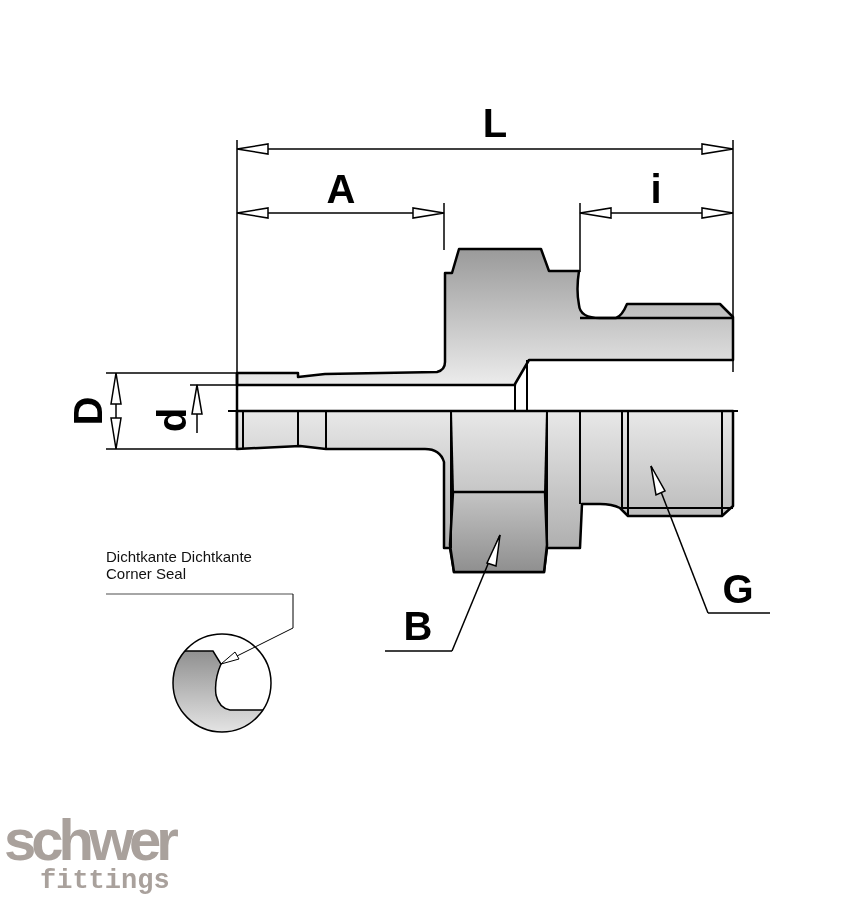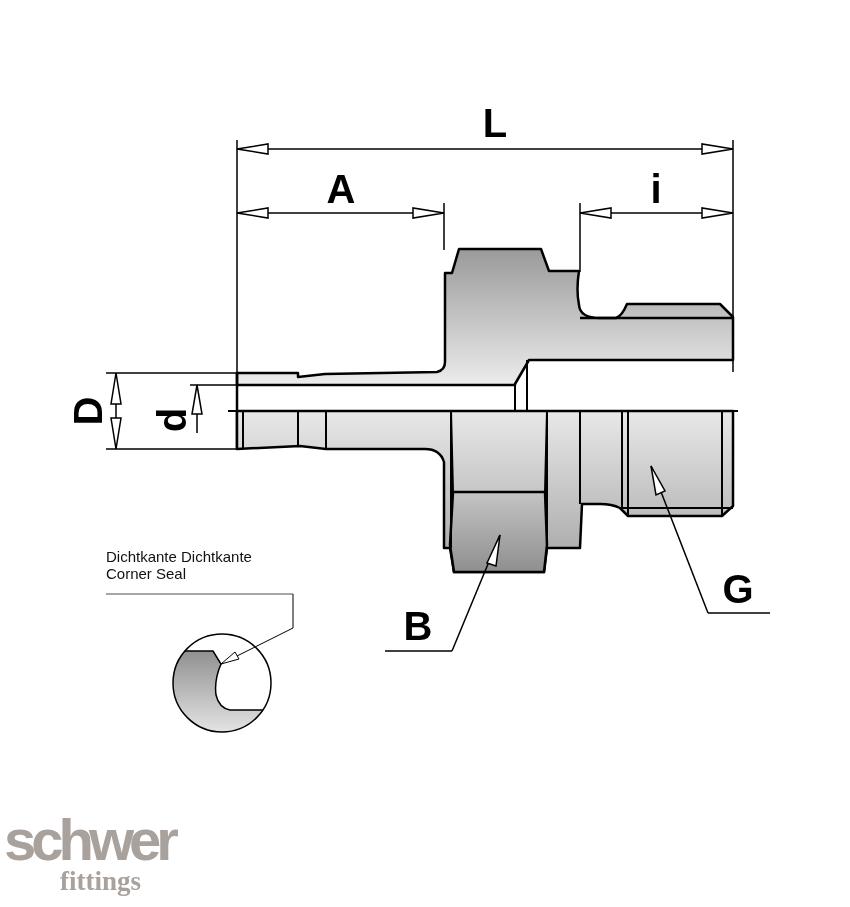--- a/index.html
+++ b/index.html
@@ -5,22 +5,22 @@
   html, body { margin: 0; padding: 0; background: #ffffff; }
   body { width: 850px; height: 907px; position: relative; overflow: hidden;
          font-family: "Liberation Sans", sans-serif; }
   svg.drawing { position: absolute; left: 0; top: 0; }
   .dim-label { font-family: "Liberation Sans", sans-serif; font-weight: bold; fill: #000; }
   .caption { position: absolute; left: 106px; top: 548px; font-size: 15px; line-height: 17px;
              color: #111; font-family: "Liberation Sans", sans-serif; }
   .logo { position: absolute; left: 4px; top: 814px; color: #a9a19c; }
   .logo-top { font-family: "Liberation Sans", sans-serif; font-weight: bold; font-size: 58px;
               letter-spacing: -5px; line-height: 52px; }
-  .logo-bottom { font-family: Liberation Serif, serif; font-weight: bold; font-size: 27px;
-                 margin-left: 56px; line-height: 30px; letter-spacing: 0px; }
+  .logo-bottom { font-family: Liberation Mono, monospace; font-weight: bold; font-size: 27px;
+                 margin-left: 36px; line-height: 30px; letter-spacing: 0px; }
 </style>
 </head>
 <body>
 
 <svg class="drawing" width="850" height="907" viewBox="0 0 850 907" xmlns="http://www.w3.org/2000/svg">
   <defs>
     <linearGradient id="gUpper" x1="0" y1="0" x2="0" y2="1">
       <stop offset="0" stop-color="#9a9a9a"></stop>
       <stop offset="1" stop-color="#ececec"></stop>
     </linearGradient>

